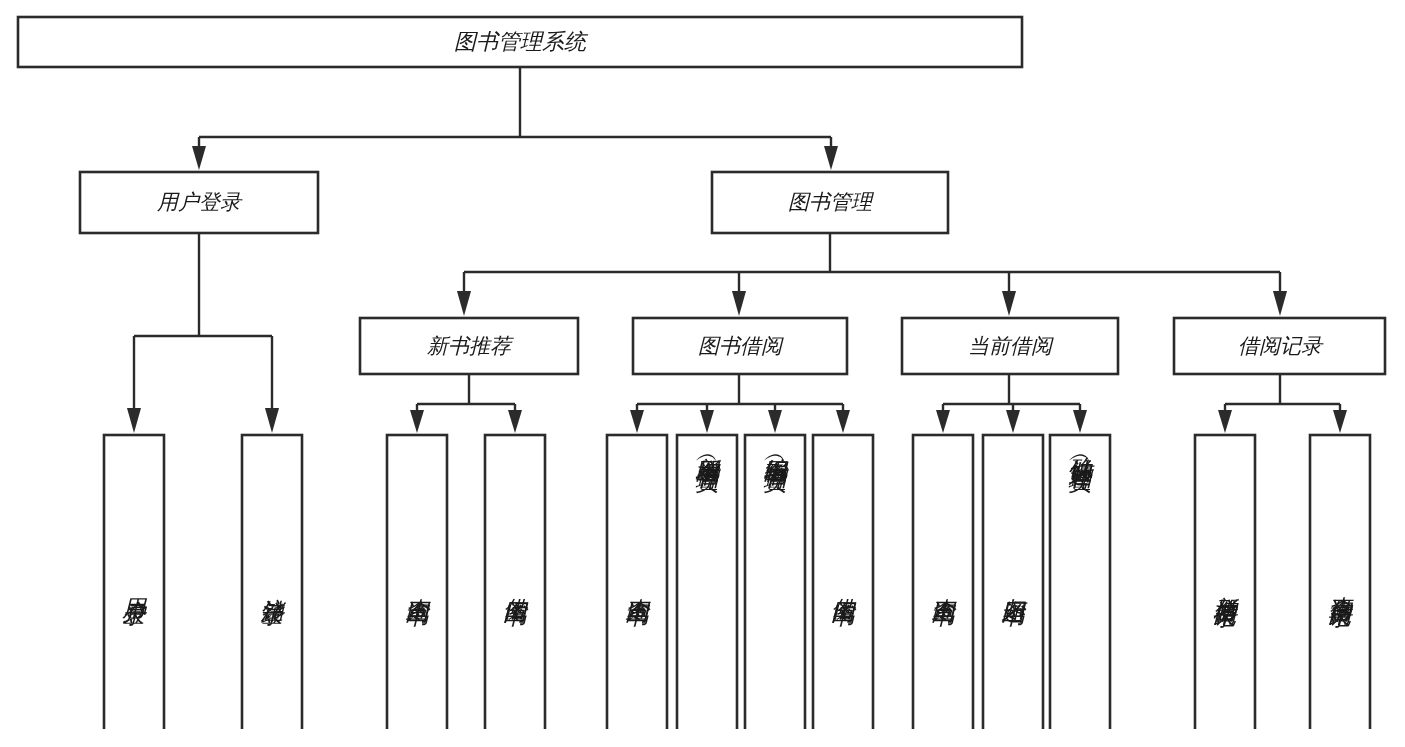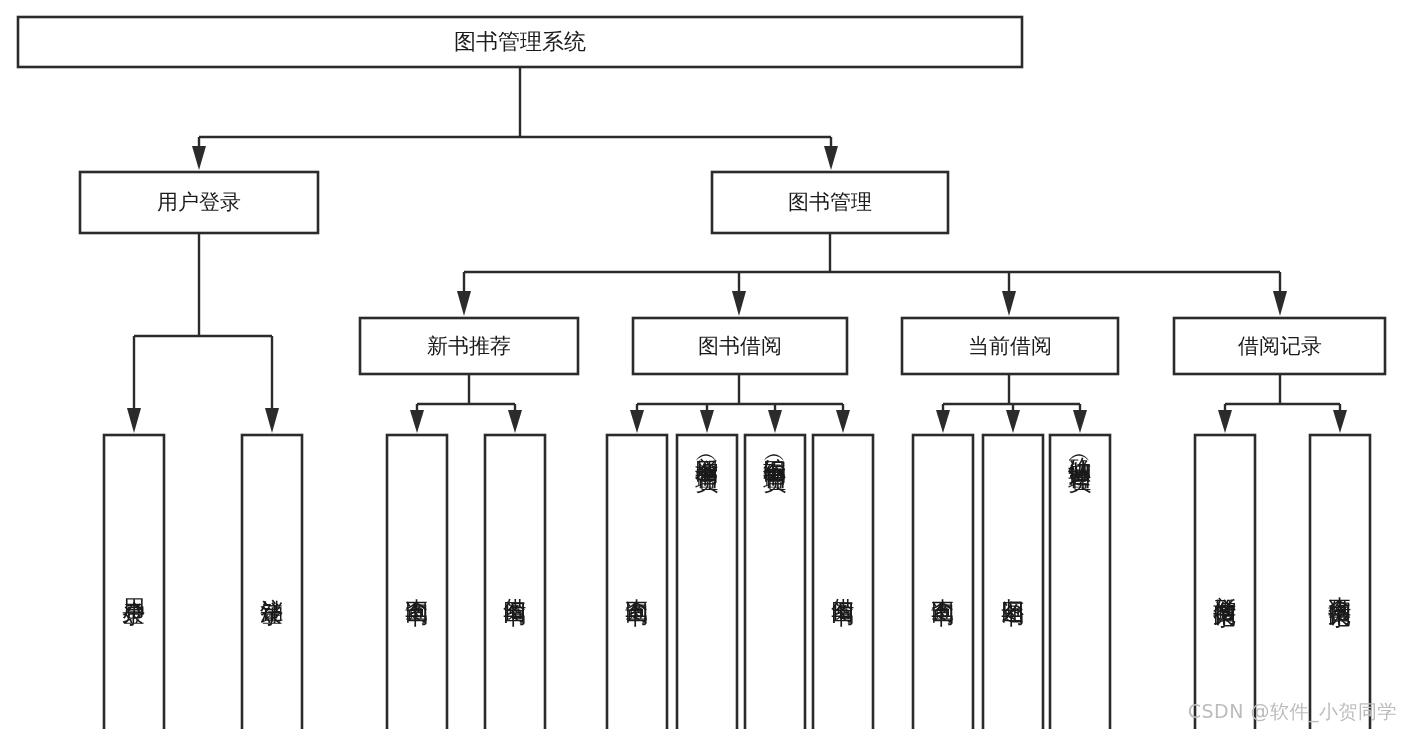--- a/index.html
+++ b/index.html
@@ -9,20 +9,21 @@
   }
   body {
     font-family: "DejaVu Sans", "Liberation Sans", sans-serif;
   }
   #diagram-root {
     position: relative;
     width: 1405px;
     height: 729px;
     background: #ffffff;
     overflow: hidden;
+    font-style: italic;
   }
   svg#flow-svg {
     position: absolute;
     left: 0;
     top: 0;
     width: 1405px;
     height: 747px;
     display: block;
   }
   .node-box {
@@ -244,15 +245,14 @@
   <div class="leaf-label-wrap" style="left:1050px; top:435px; width:60px; height:297px; align-items:flex-start; padding-top:4px;">
     <span class="leaf-label">确认归还（管理员）</span>
   </div>
   <div class="leaf-label-wrap" style="left:1195px; top:435px; width:60px; height:297px;">
     <span class="leaf-label">新增借阅记录</span>
   </div>
   <div class="leaf-label-wrap" style="left:1310px; top:435px; width:60px; height:297px;">
     <span class="leaf-label">查询借阅记录</span>
   </div>
 
-  <div class="watermark">CSDN @软件_小贺同学</div>
 
 </div>
 
 </body></html>

